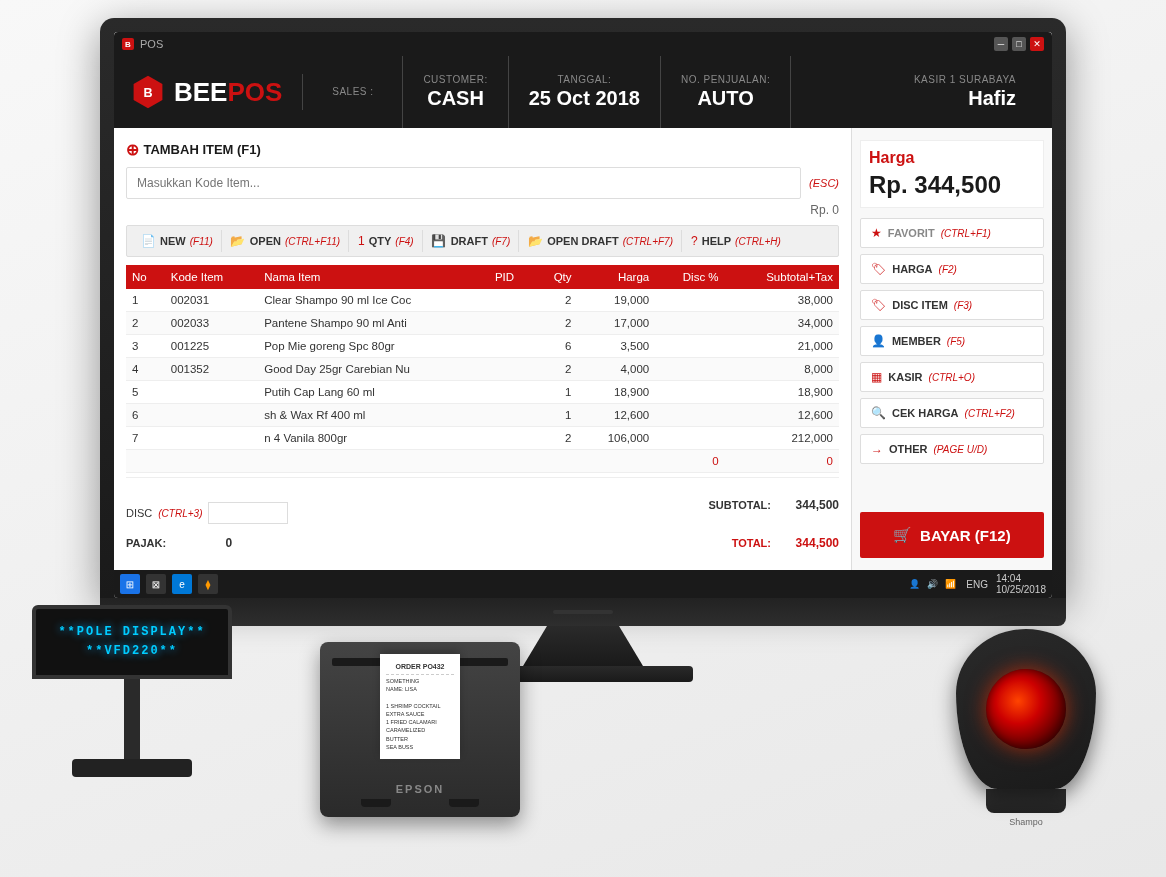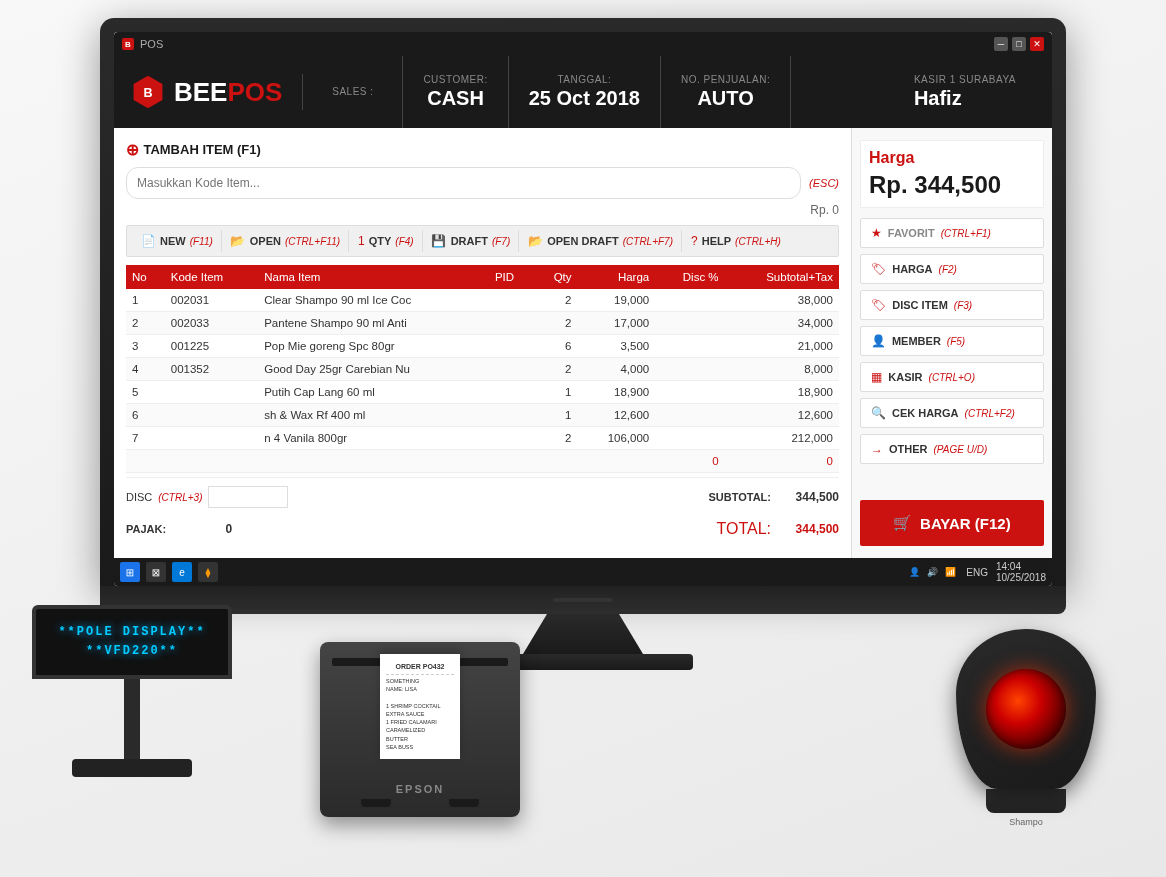--- a/index.html
+++ b/index.html
@@ -147,21 +147,21 @@
       font-size: 10px;
       text-transform: uppercase;
       letter-spacing: 0.5px;
     }
     .header-value {
       color: #fff;
       font-size: 20px;
       font-weight: 700;
       margin-top: 2px;
     }
-    .header-field.kasir { margin-left: auto; align-items: flex-start; border-right: none; }
+    .header-field.kasir { margin-left: auto; align-items: flex-end; border-right: none; }
 
     
     .content-area {
       display: flex;
       background: #f0f0f0;
     }
 
     
     .left-panel {
       flex: 1;
@@ -193,21 +193,21 @@
       gap: 8px;
       margin-bottom: 4px;
     }
     .search-input {
       flex: 1;
       height: 32px;
       border: 1px solid #ddd;
       padding: 8px 10px;
       font-size: 12px;
       color: #999;
-      border-radius: 12px;
+      border-radius: 2px;
       outline: none;
     }
     .esc-label { color: #cc1111; font-size: 11px; font-style: italic; }
     .rp-row { text-align: right; color: #666; font-size: 12px; margin-bottom: 8px; }
 
     
     .toolbar {
       display: flex;
       align-items: center;
       gap: 1px;
@@ -259,36 +259,36 @@
 
     
     .totals-row {
       display: flex;
       align-items: center;
       gap: 12px;
       padding: 8px 0;
       border-top: 1px solid #eee;
       margin-top: 4px;
     }
-    .disc-group { display: flex; align-items: center; gap: 6px; }
+    .disc-group { display: flex; align-items: center; gap: 6px; margin-top: 16px; }
     .disc-label { font-size: 11px; color: #333; }
     .disc-key { color: #cc1111; font-style: italic; font-size: 10px; }
     .disc-input {
       width: 80px;
       height: 22px;
       border: 1px solid #ddd;
       padding: 0 4px;
       font-size: 11px;
     }
     .subtotal-group { display: flex; align-items: center; gap: 8px; margin-left: auto; }
     .st-label { font-size: 11px; color: #333; font-weight: 600; }
     .st-value { font-size: 12px; color: #333; font-weight: 600; min-width: 60px; text-align: right; }
     .pajak-group { display: flex; align-items: center; gap: 6px; }
     .total-group { display: flex; align-items: center; gap: 8px; }
-    .total-label { font-size: 16px; color: #cc1111; font-weight: 400; }
+    .total-label { font-size: 11px; color: #cc1111; font-weight: 700; }
     .total-value { font-size: 12px; color: #cc1111; font-weight: 700; min-width: 60px; text-align: right; }
 
     
     .right-panel {
       width: 200px;
       background: #f8f8f8;
       padding: 12px 8px;
       display: flex;
       flex-direction: column;
       gap: 6px;

